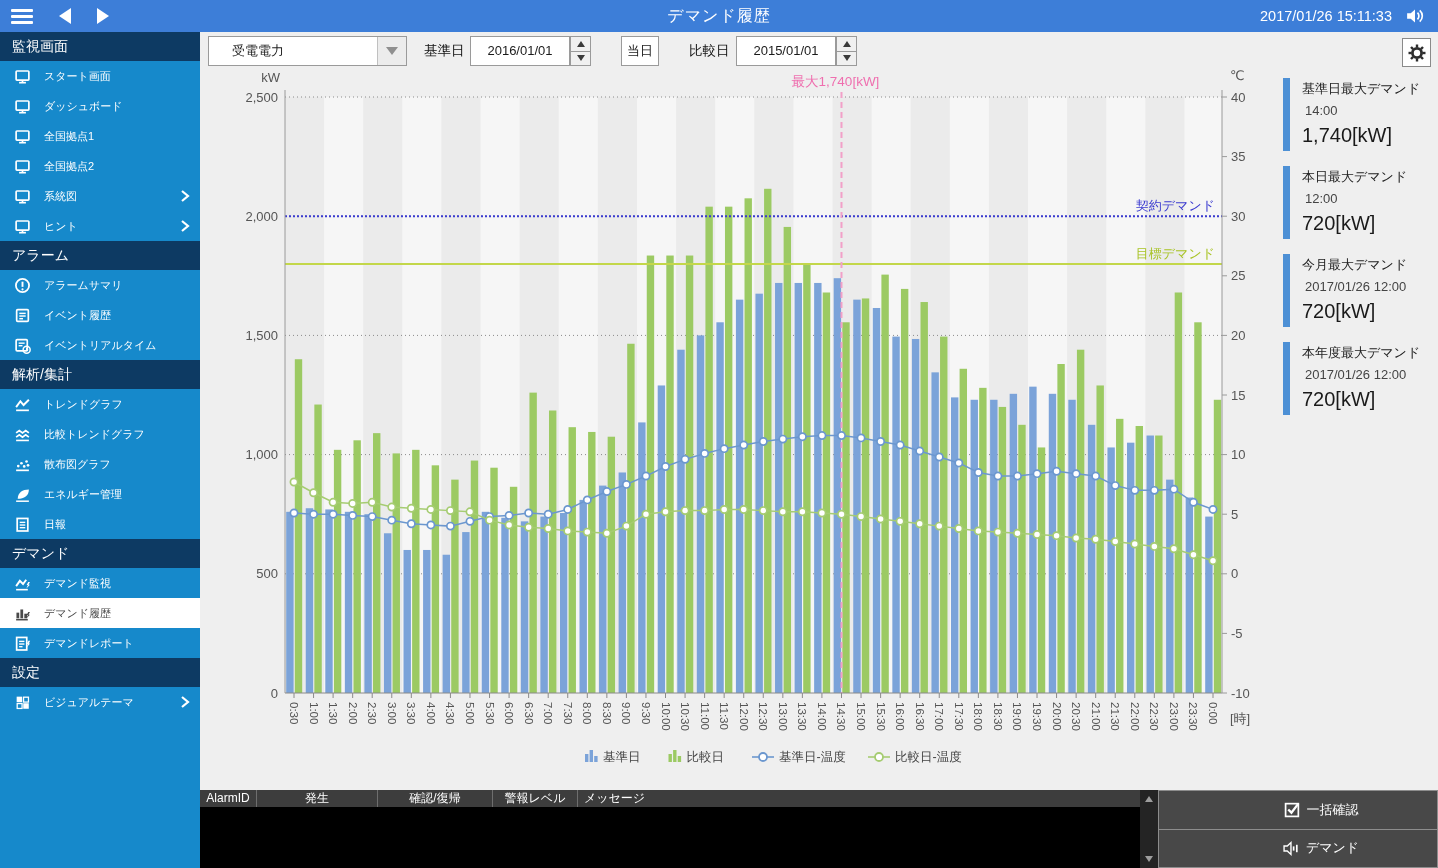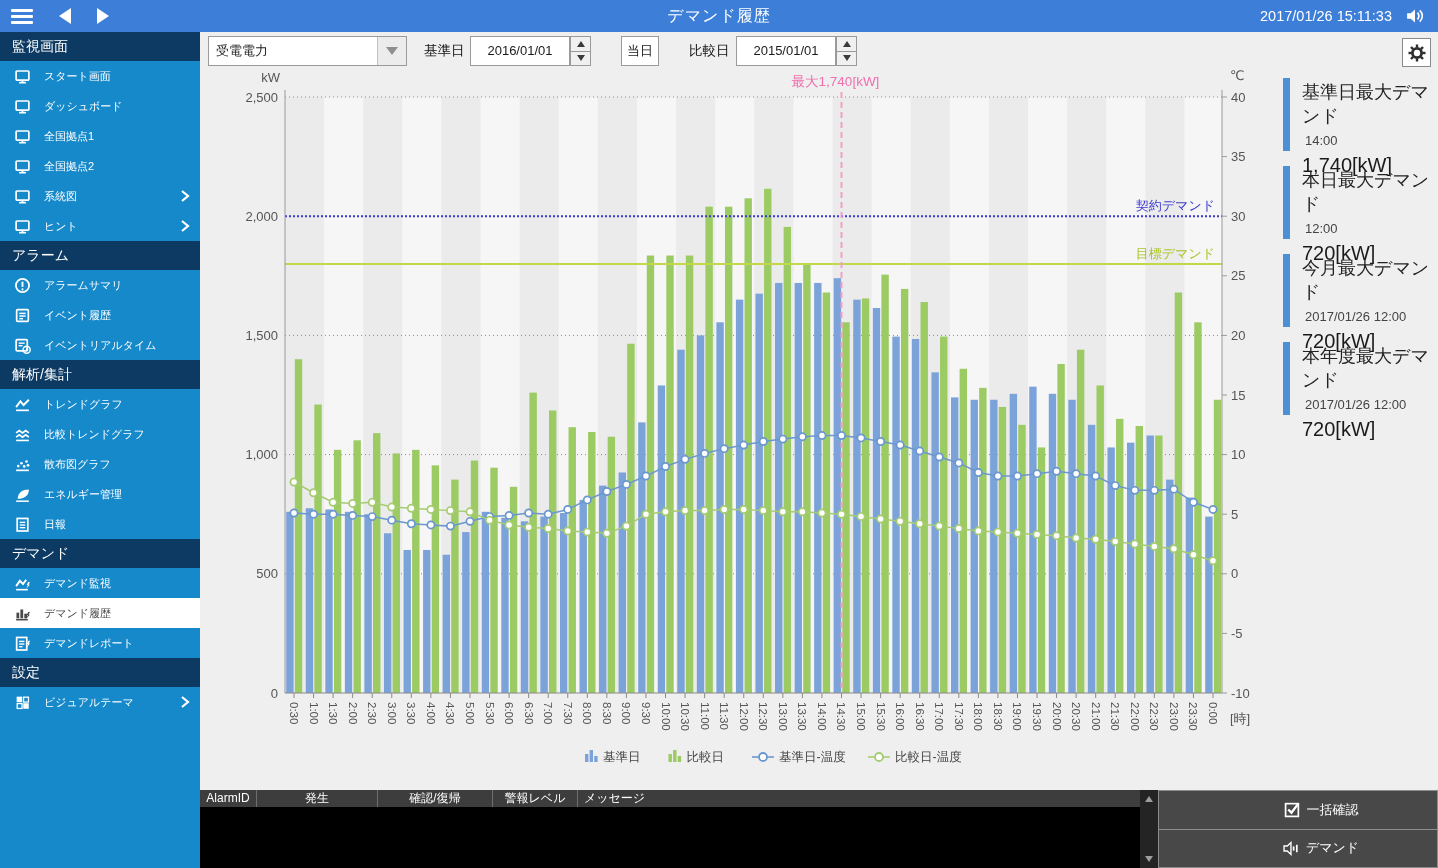--- a/index.html
+++ b/index.html
@@ -23,41 +23,41 @@
   .sidebar{position:absolute;left:0;top:32px;bottom:0;width:200px;background:#1689cb;overflow:hidden;}
   .sb-header{height:29px;line-height:29px;background:#0d3a63;color:#fff;font-size:14px;padding-left:12px;}
   .sb-item{height:30px;display:flex;align-items:center;color:#fff;cursor:pointer;position:relative;}
   .sb-item .si{width:17px;height:17px;margin-left:14px;margin-right:13px;flex:none;}
   .sb-item .sb-label{font-size:11px;}
   .sb-item .chev{position:absolute;right:10px;width:10px;height:16px;}
   .sb-item.selected{background:#ffffff;color:#4a4a4a;}
   
   .content{position:absolute;left:200px;top:32px;right:0;bottom:0;background:#efefef;}
   .ctrl{position:absolute;background:#fff;border:1px solid #9a9a9a;box-sizing:border-box;font-size:13px;color:#1a1a1a;}
-  .dropdown{left:8px;top:4px;width:199px;height:30px;line-height:28px;padding-left:7px;cursor:pointer;}
+  .dropdown{left:8px;top:4px;width:199px;height:30px;line-height:28px;padding-left:23px;cursor:pointer;}
   .dd-caret{position:absolute;right:0;top:0;bottom:0;width:28px;background:#ececec;border-left:1px solid #c0c0c0;
     display:flex;align-items:center;justify-content:center;}
   .caret-down{width:0;height:0;border-left:6px solid transparent;border-right:6px solid transparent;border-top:8px solid #8f8f8f;}
   .tl-label{position:absolute;top:4px;height:30px;line-height:30px;font-size:13.5px;color:#111;}
   .dateinput{width:100px;height:30px;line-height:28px;text-align:center;}
   .spin{position:absolute;top:4px;width:21px;height:30px;display:flex;flex-direction:column;box-sizing:border-box;}
   .spin div{flex:1;background:#f0f0f0;border:1px solid #9a9a9a;display:flex;align-items:center;justify-content:center;cursor:pointer;box-sizing:border-box;}
   .spin div+div{border-top:none;}
   .tri-up-s{width:0;height:0;border-left:4px solid transparent;border-right:4px solid transparent;border-bottom:6px solid #3a3a3a;}
   .tri-dn-s{width:0;height:0;border-left:4px solid transparent;border-right:4px solid transparent;border-top:6px solid #3a3a3a;}
   .btn-today{left:421px;top:4px;width:38px;height:30px;line-height:28px;text-align:center;cursor:pointer;}
   .btn-gear{position:absolute;right:7px;top:6px;width:29px;height:29px;background:#fff;border:1px solid #8a8a8a;
     box-sizing:border-box;display:flex;align-items:center;justify-content:center;cursor:pointer;}
   
   #chart-svg{position:absolute;left:0;top:38px;}
   
   .stats{position:absolute;right:0;top:46px;width:155px;}
   .card{position:relative;margin:0 0 15px 0;height:73px;padding-left:19px;}
   .card .bar{position:absolute;left:0;top:0;width:7px;height:73px;background:#4d90d5;}
-  .card .c-title{font-size:18px;color:#222;padding-top:2px;}
+  .card .c-title{font-size:13px;color:#222;padding-top:2px;}
   .card .c-time{font-size:13px;color:#444;padding-top:5px;padding-left:3px;}
   .card .c-value{font-size:20px;color:#1a1a1a;padding-top:6px;}
   
   .alarm{position:absolute;left:0;right:0;bottom:0;height:78px;}
   .al-header{position:absolute;left:0;top:0;width:940px;height:17px;background:#3d3d3d;display:flex;}
   .al-cell{color:#fff;font-size:12px;line-height:17px;text-align:center;border-right:1px solid #6e6e6e;box-sizing:border-box;overflow:hidden;}
   .al-cell.last{flex:1;text-align:left;padding-left:6px;border-right:none;}
   .al-body{position:absolute;left:0;top:17px;width:940px;bottom:0;background:#000;}
   .al-scroll{position:absolute;left:940px;top:0;bottom:0;width:18px;background:#242424;}
   .al-scroll .up,.al-scroll .dn{position:absolute;left:0;width:100%;height:14px;display:flex;align-items:center;justify-content:center;cursor:pointer;}

